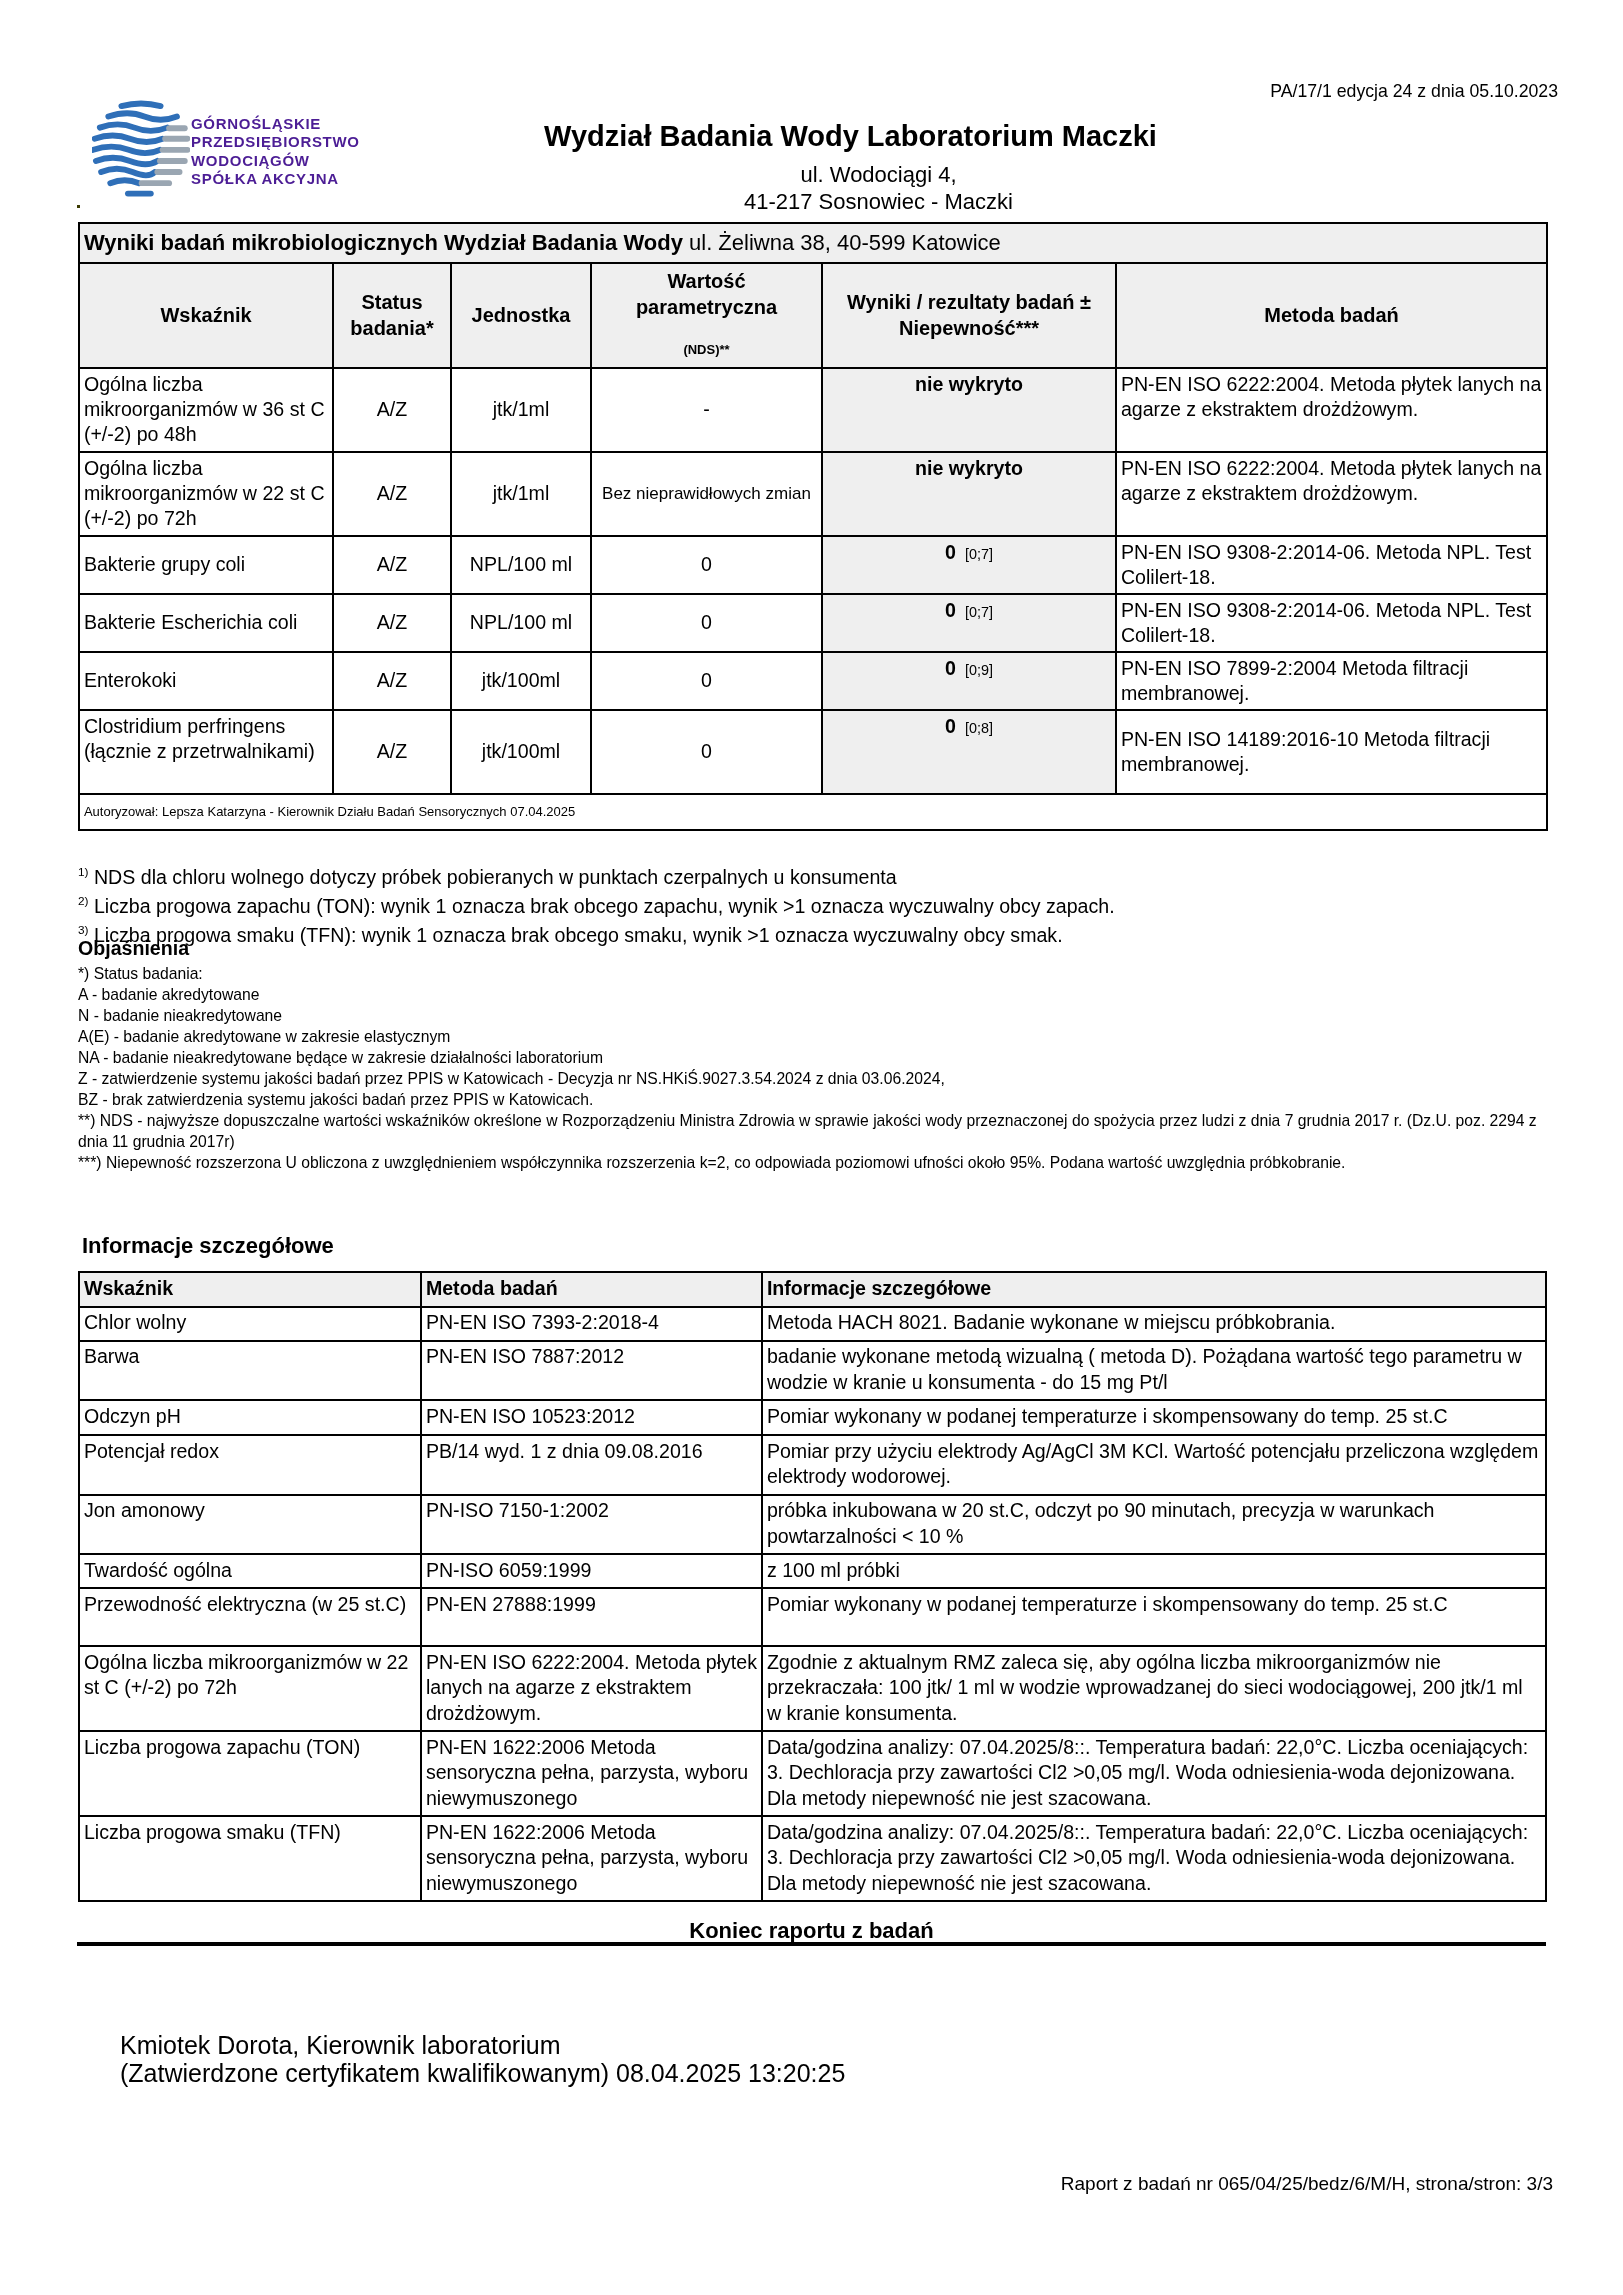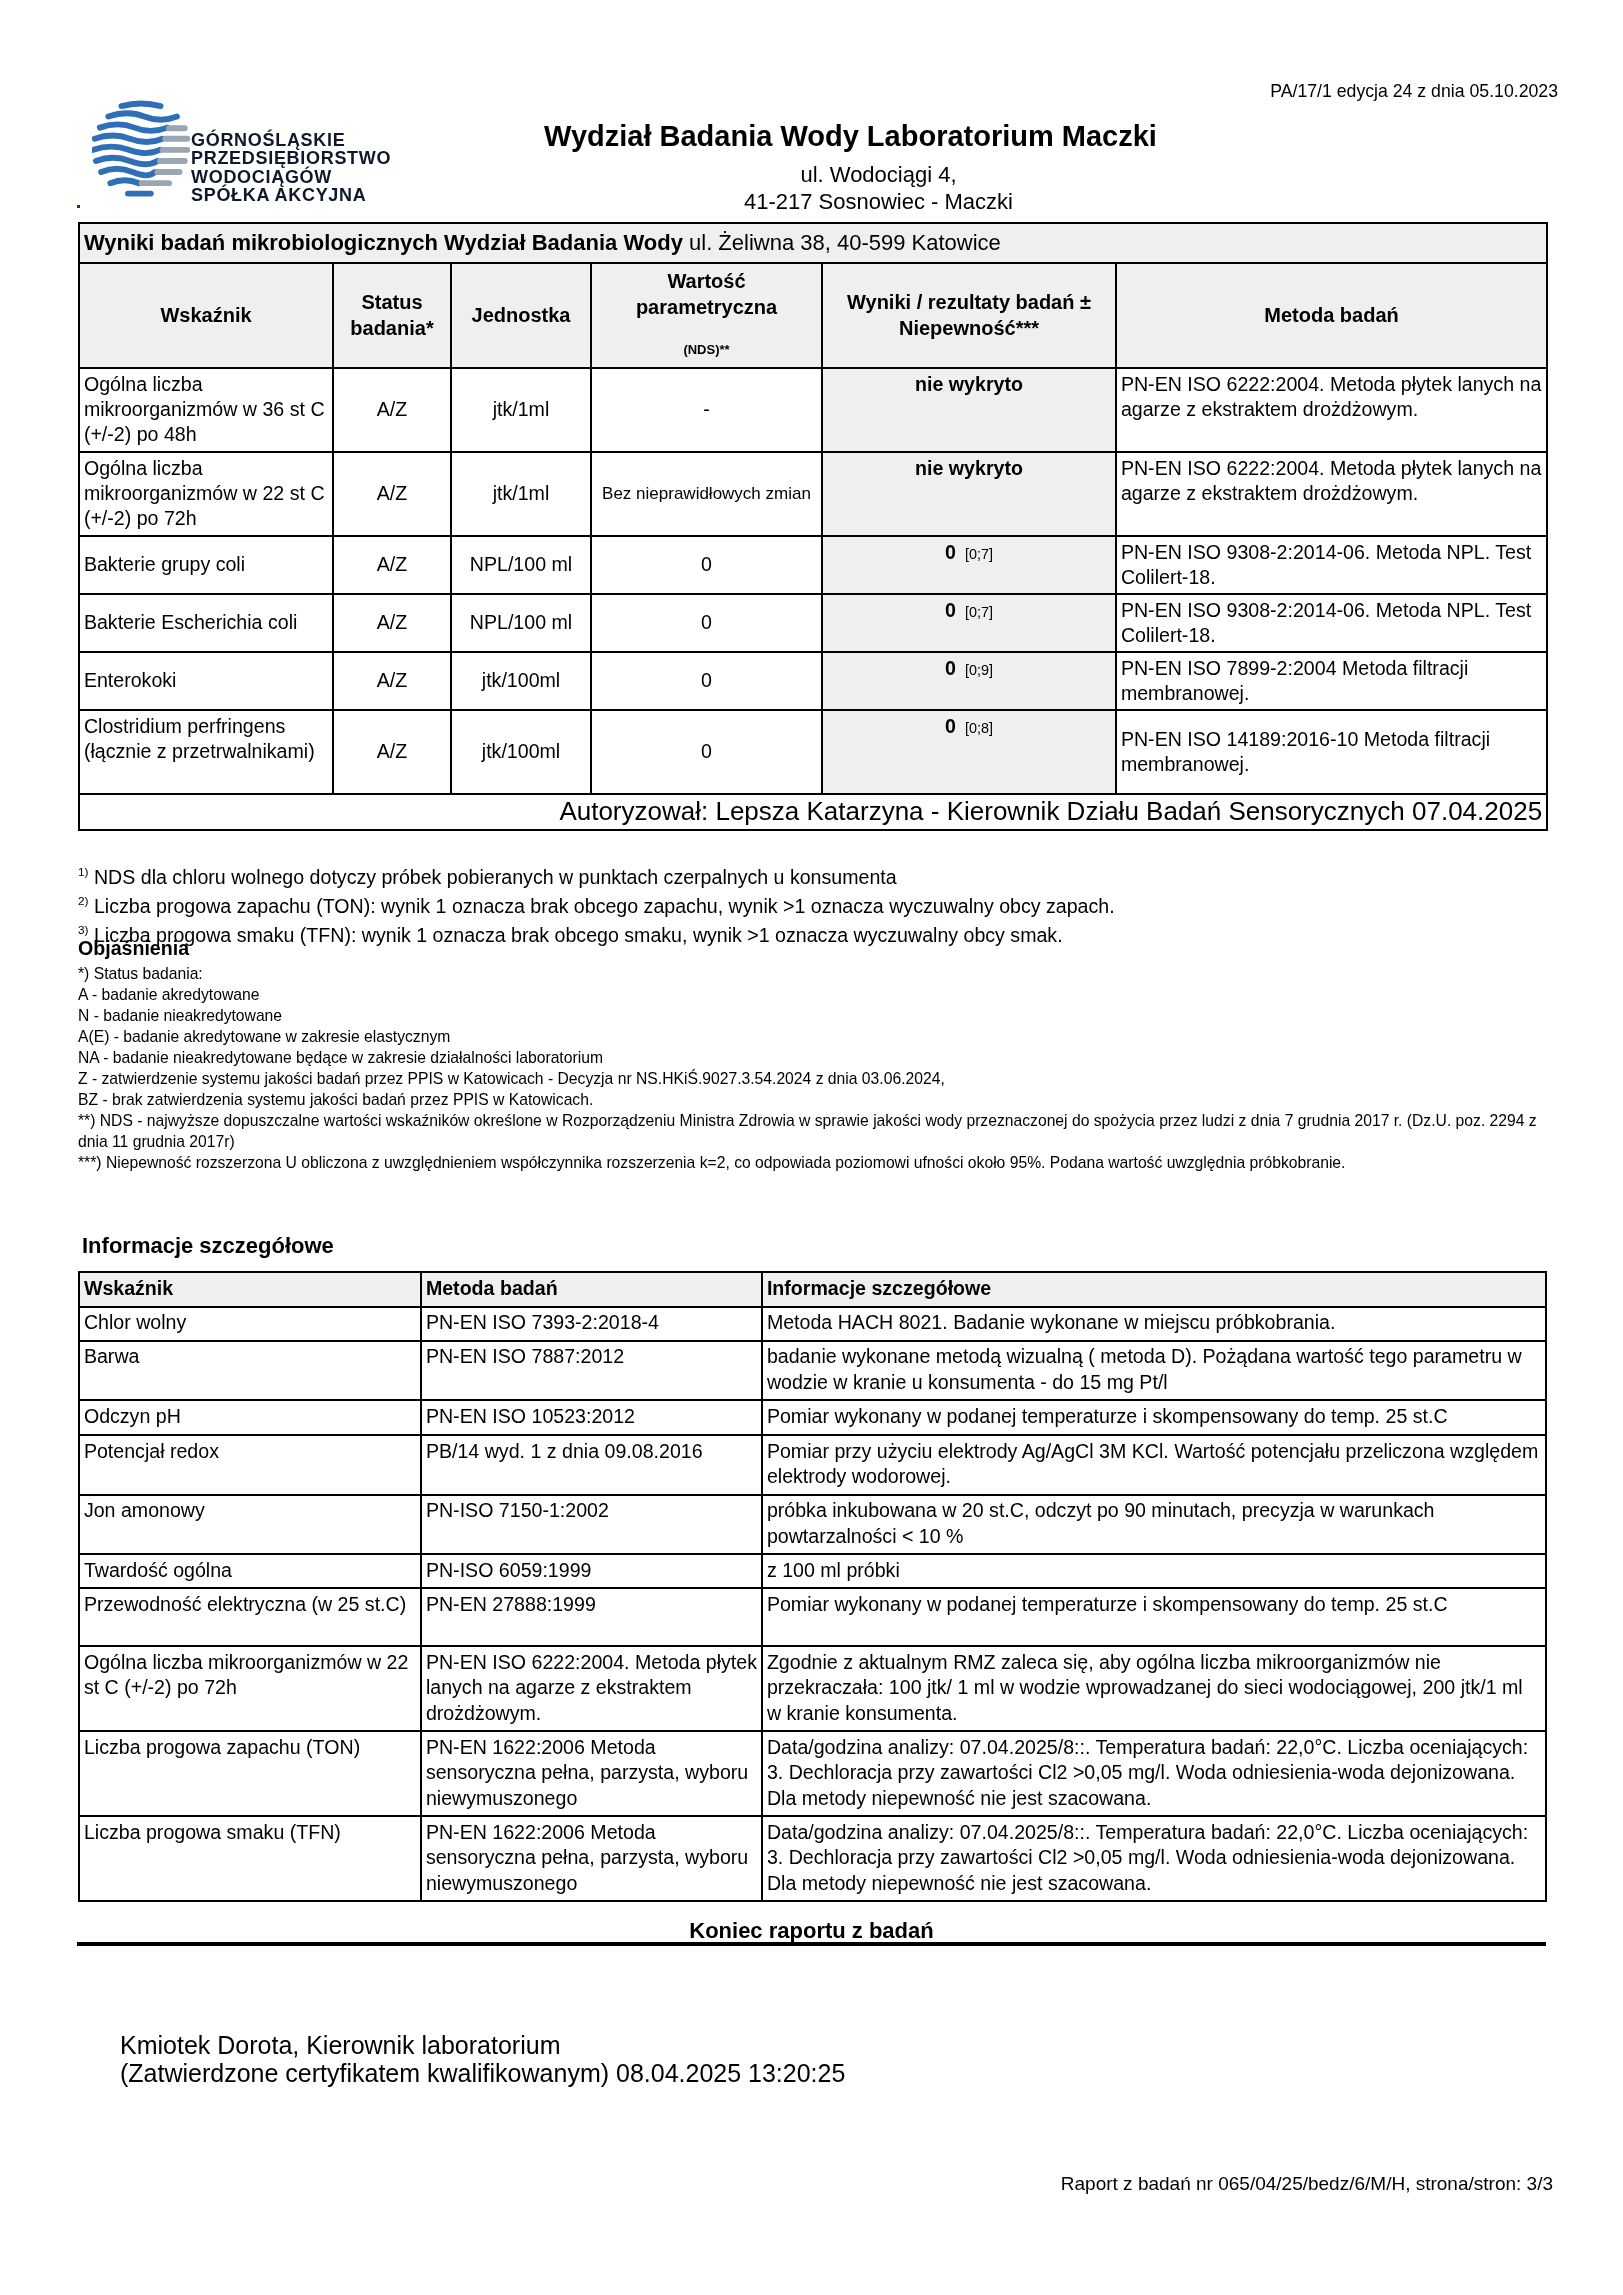--- a/index.html
+++ b/index.html
@@ -3,42 +3,42 @@
 <meta charset="utf-8">
 <style>
   html, body { margin: 0; padding: 0; background: #ffffff; }
   body { width: 1623px; height: 2295px; position: relative; overflow: hidden;
          font-family: "Liberation Sans", "DejaVu Sans", sans-serif; color: #000; }
   .abs { position: absolute; }
 
   
   .doc-code { right: 65px; top: 81px; font-size: 17.7px; text-align: right; }
   .logo { left: 92px; top: 98px; width: 288px; height: 105px; }
-  .logo-text { position: absolute; left: 99px; top: 17px; font-size: 18px; line-height: 18.3px;
-               color: #0f172a; letter-spacing: 0.7px; font-weight: bold; margin-top: 16px; }
+  .logo-text { position: absolute; left: 99px; top: 17px; font-size: 15px; line-height: 18.3px;
+               color: #4c1d95; letter-spacing: 0.7px; font-weight: bold; }
   .lab-title { left: 0; width: 1623px; top: 120px; text-align: center; font-size: 29px; font-weight: bold;
                padding-left: 78px; box-sizing: border-box; }
   .lab-addr1, .lab-addr2 { left: 0; width: 1623px; text-align: center; font-size: 22px;
                            padding-left: 78px; box-sizing: border-box; margin-left: 28px; }
   .lab-addr1 { top: 162px; }
   .lab-addr2 { top: 189px; }
   .dot-mark { left: 77px; top: 205px; width: 2.6px; height: 2.6px; background: #3a3a00; }
 
   
   table { border-collapse: collapse; position: absolute; table-layout: fixed; }
   td, th { border: 2.6px solid #000; padding: 2.6px 3.9px; vertical-align: top; }
   .main { left: 78px; top: 222px; width: 1468px; font-size: 19.6px; line-height: 25px; }
   .main .caption-row td { background: #efefef; padding: 3.9px 3.9px; height: 30px; font-size: 22px; line-height: 29px; }
   .main .head-row th { background: #efefef; font-weight: bold; font-size: 20px; line-height: 26px;
                        text-align: center; vertical-align: middle; height: 98px; }
   .main td.c { text-align: center; vertical-align: middle; }
   .main td.res { background: #efefef; text-align: center; vertical-align: top; font-weight: bold; }
   .nds-small { display: block; font-size: 13px; margin-top: 17px; font-weight: bold; }
   .unc { font-weight: normal; font-size: 14.4px; margin-left: 9.2px; }
-  .author-row td { text-align: right; font-size: 26px; padding: 3.9px; height: 26px; }
+  .author-row td { text-align: left; font-size: 13px; padding: 3.9px; height: 26px; }
 
   
   .fn { left: 78px; font-size: 19.6px; margin-top: 26px; }
   .fn sup { font-size: 11.8px; }
   .expl-title { left: 78px; top: 937px; font-size: 19.6px; font-weight: bold; }
   .expl { left: 78px; top: 963px; width: 1471px; font-size: 15.7px; line-height: 21px; }
 
   .det-title { left: 82px; top: 1233px; font-size: 22px; font-weight: bold; }
   .detail { left: 78px; top: 1271px; width: 1468px; font-size: 19.6px; line-height: 25.5px; }
   .detail th { background: #efefef; text-align: left; font-weight: bold; font-size: 19.6px; height: 27.5px; }

